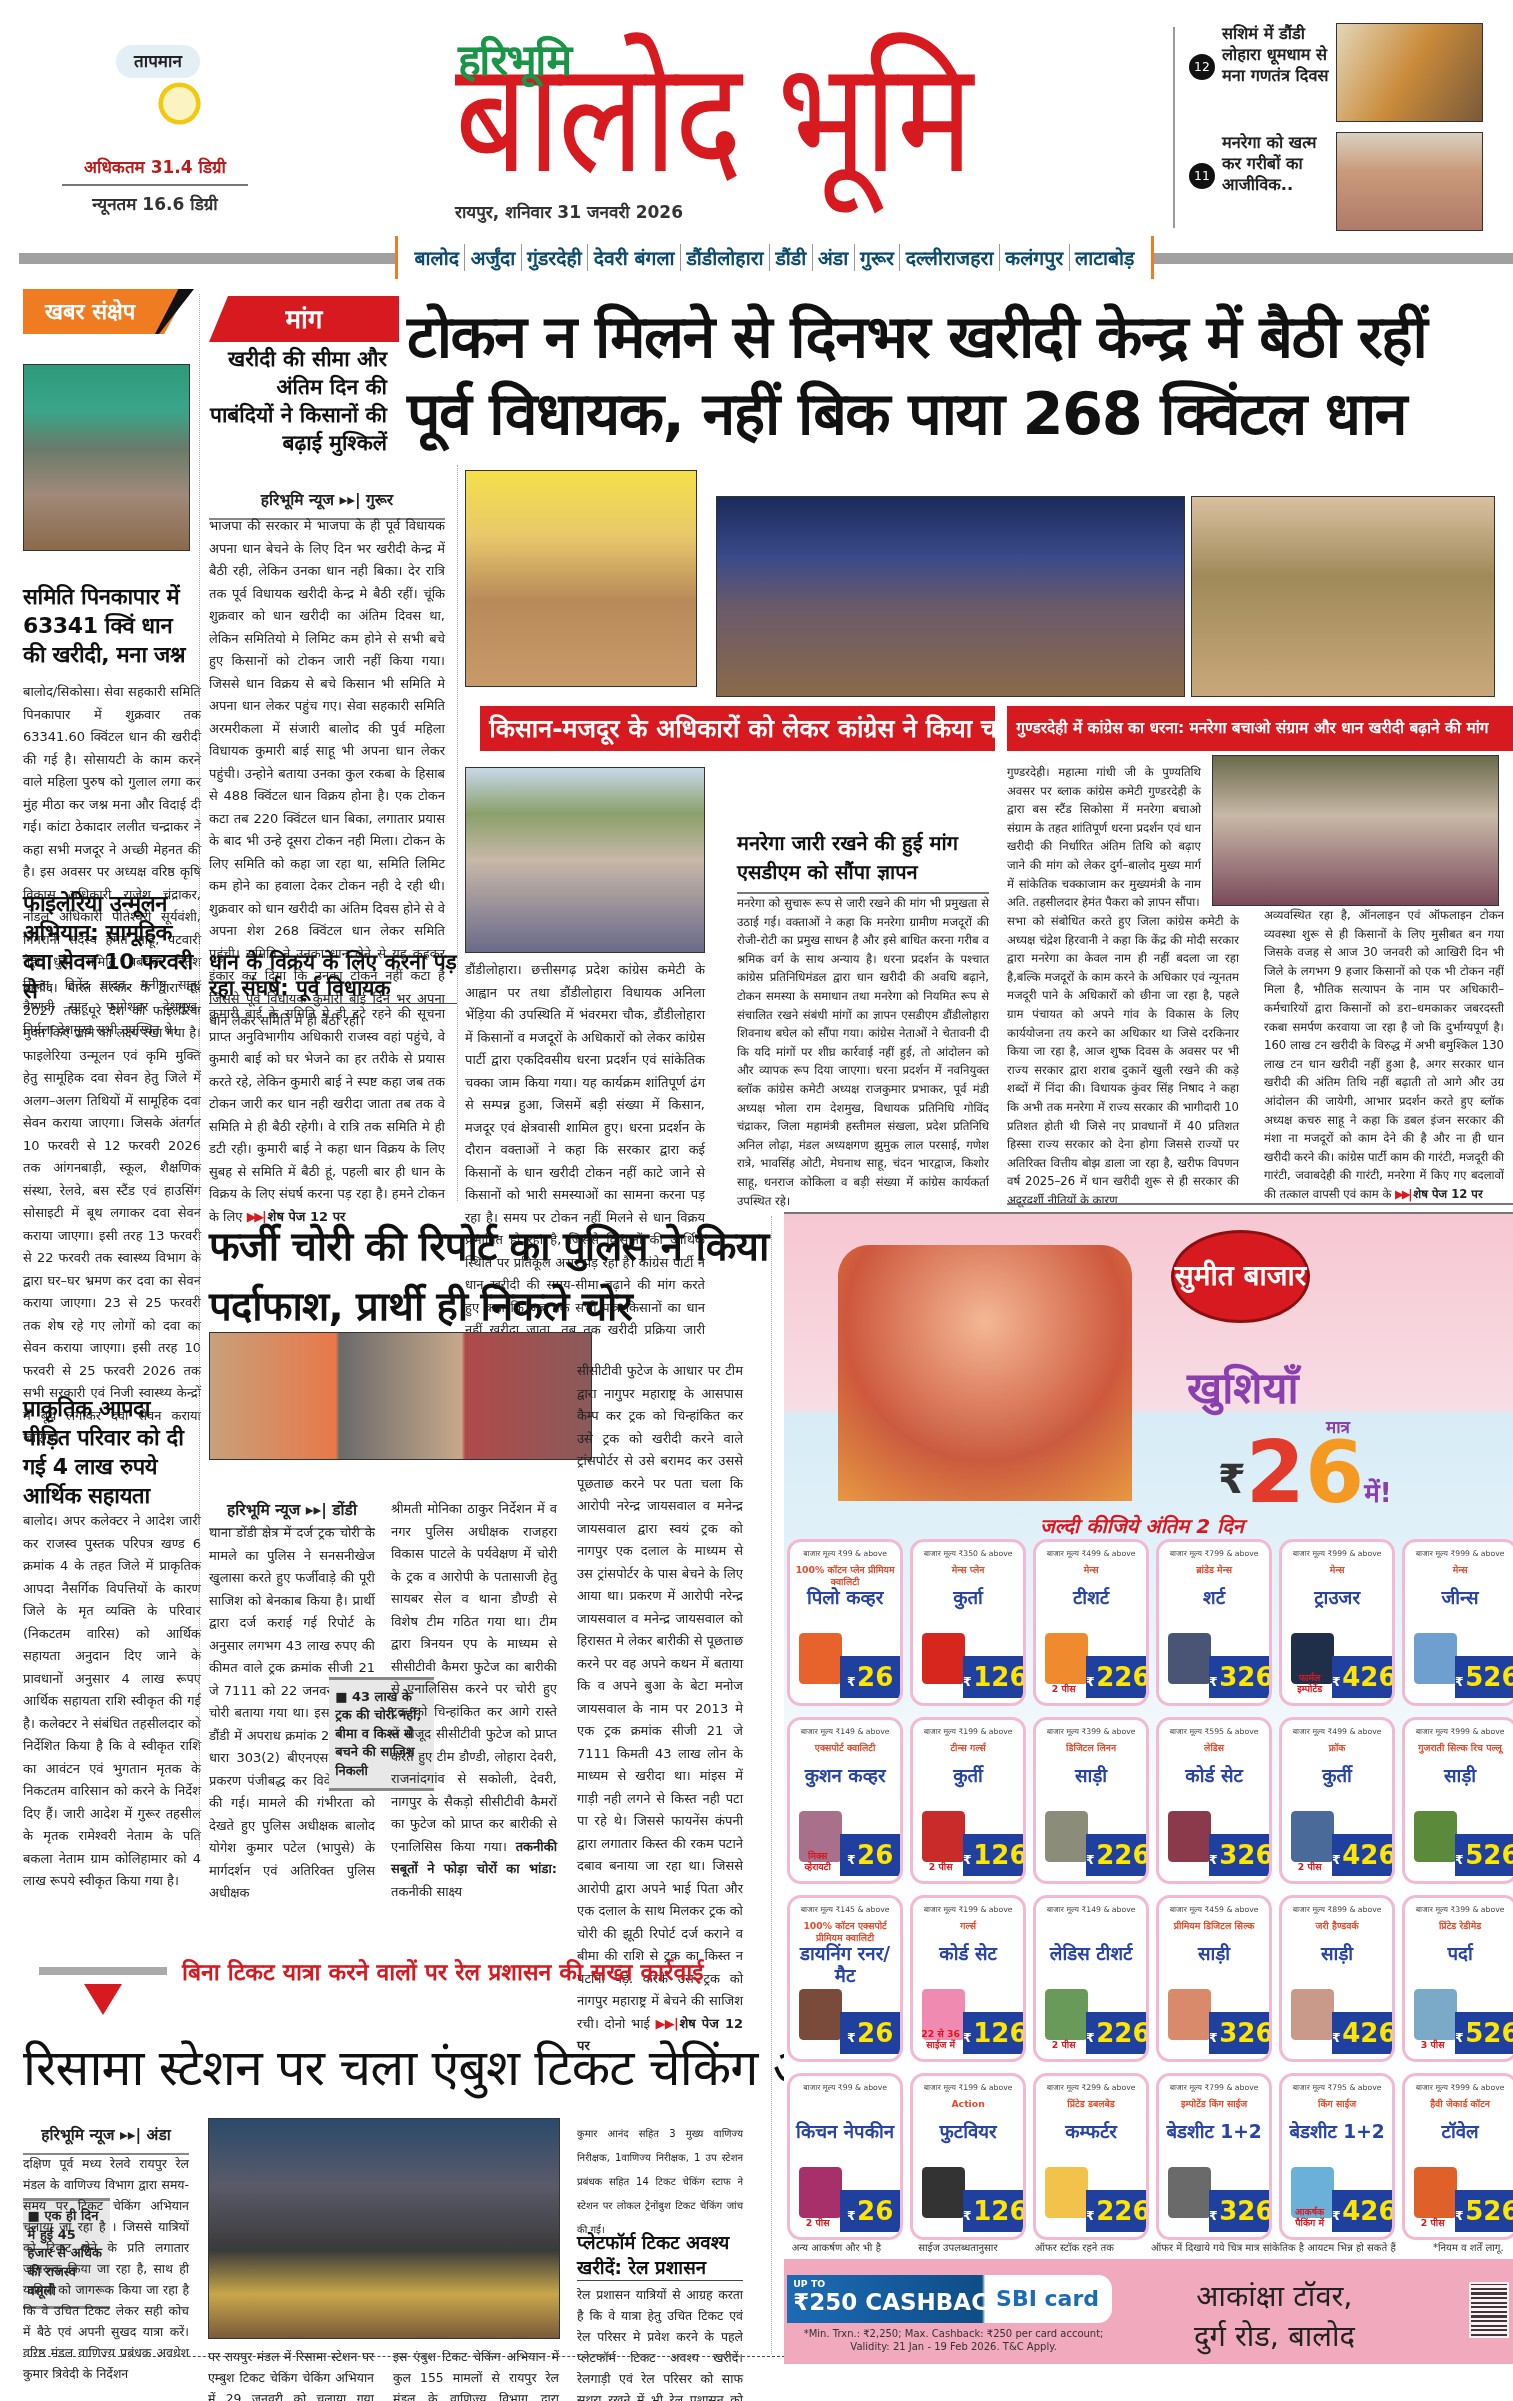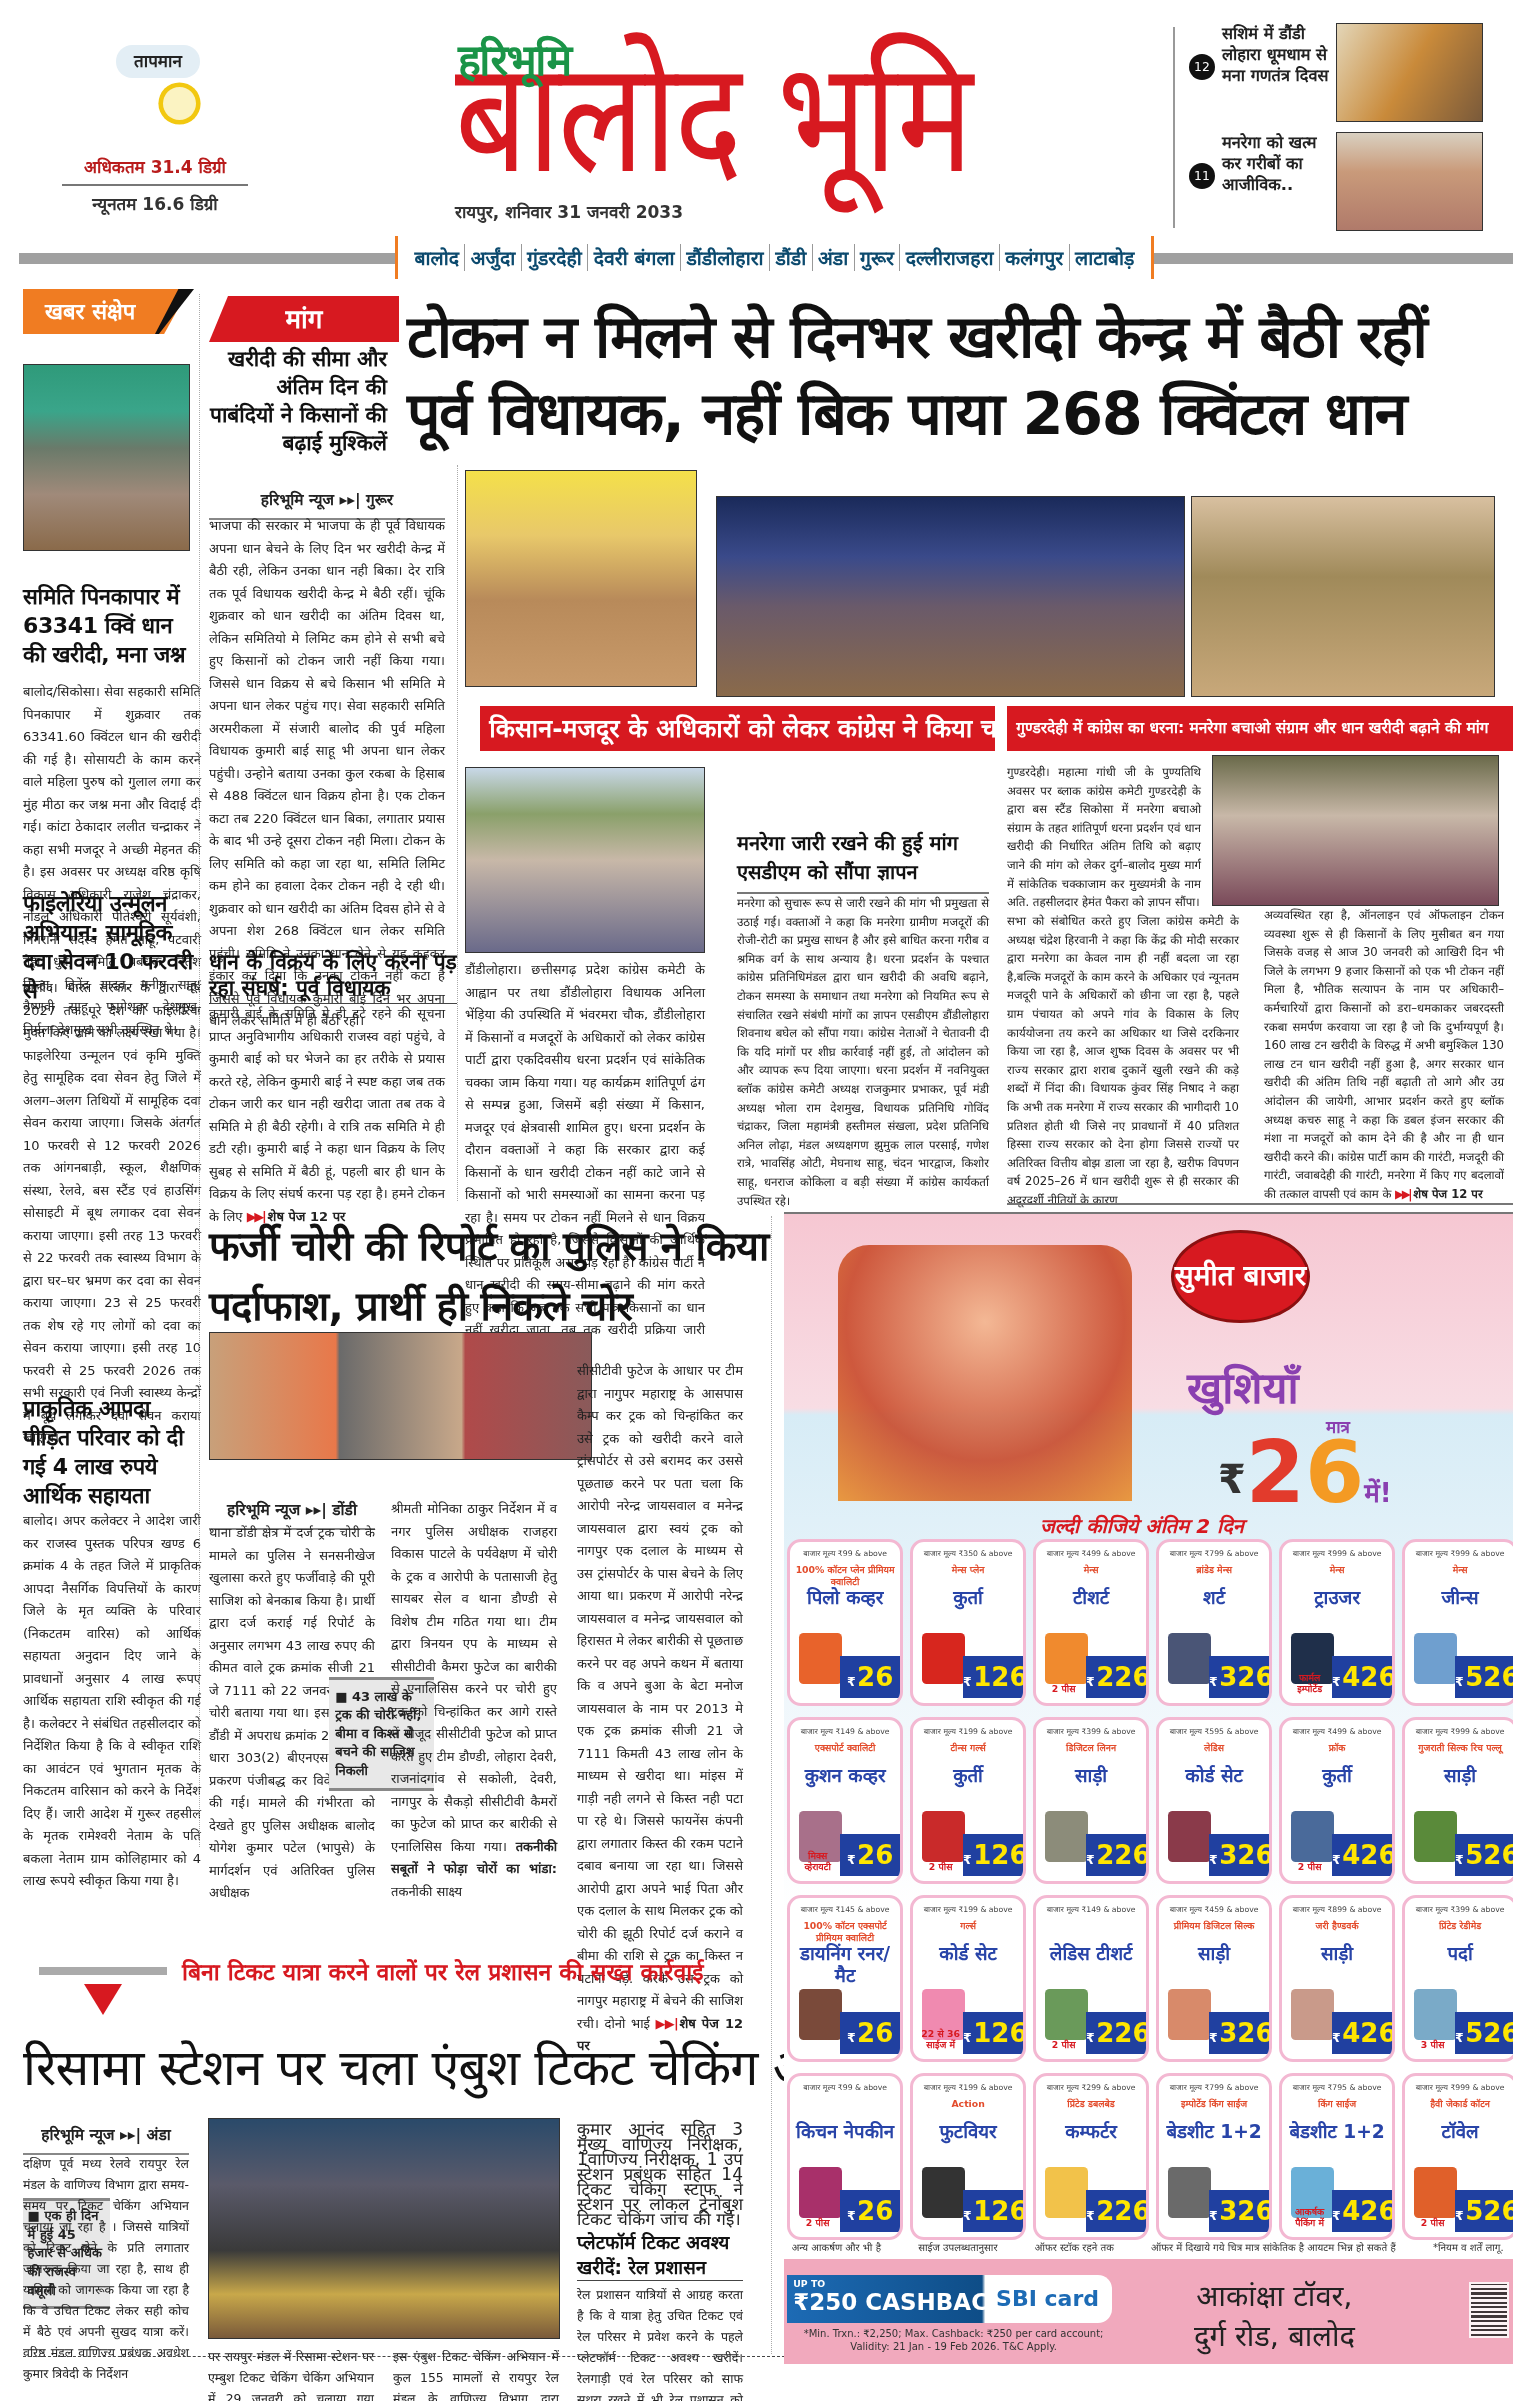--- a/index.html
+++ b/index.html
@@ -96,21 +96,21 @@
 </head>
 <body>
 
 <div id="temp-label" class="abs">तापमान</div>
 <div id="sun" class="abs"></div>
 <div id="temp-max" class="abs">अधिकतम 31.4 डिग्री</div>
 <div id="temp-min" class="abs">न्यूनतम 16.6 डिग्री</div>
 
 <div id="brand-main" class="abs">बालोद भूमि</div>
 <div id="brand-small" class="abs">हरिभूमि</div>
-<div id="date-line" class="abs">रायपुर, शनिवार 31 जनवरी 2033</div>
+<div id="date-line" class="abs">रायपुर, शनिवार 31 जनवरी 2026</div>
 
 <div id="teaser-rule" class="abs"></div>
 <div class="teaser" style="top:23px;">
   <div class="num">12</div>
   <div class="txt">सशिमं में डौंडी लोहारा धूमधाम से मना गणतंत्र दिवस</div>
   <div class="img photo" style="background:linear-gradient(120deg,#e3d6b8,#c98a3a 50%,#7a5a3a);"></div>
 </div>
 <div class="teaser" style="top:132px;">
   <div class="num">11</div>
   <div class="txt">मनरेगा को खत्म कर गरीबों का आजीविक..</div>
@@ -194,21 +194,21 @@
 <div class="abs" style="left:39px;top:1967px;width:128px;height:7.7px;background:#aaa;"></div>
 <div class="abs" style="left:84px;top:1984px;width:0;height:0;border-left:19.4px solid transparent;border-right:19.4px solid transparent;border-top:31px solid #d71920;"></div>
 <div class="abs" style="left:182px;top:1955px;width:589px;font-size:23px;line-height:34px;font-weight:900;color:#d71920;white-space:nowrap;">बिना टिकट यात्रा करने वालों पर रेल प्रशासन की सख्त कार्रवाई</div>
 <div class="abs" style="left:23px;top:2037px;width:743px;font-size:50px;line-height:62px;font-weight:400;color:#111;letter-spacing:-0.8px;white-space:nowrap;">रिसामा स्टेशन पर चला एंबुश टिकट चेकिंग अभियान</div>
 <div class="abs byline" style="left:23px;top:2123px;width:166px;">हरिभूमि न्यूज ▸▸| अंडा</div>
 <div class="photo" style="left:208px;top:2118px;width:352px;height:221px;background:linear-gradient(180deg,#2a4a6a 0,#5a5a6a 30%,#3a3a3a 60%,#c8a84a 80%,#7a5a3a);"></div>
 <div class="abs" style="left:23px;top:2198px;width:87px;background:#e8e8e8;border-top:3.9px solid #888;border-bottom:3.9px solid #888;padding:6.2px 4.6px;font-size:13px;line-height:18.6px;font-weight:bold;color:#222;">■ <span>एक ही दिन में हुई 45 हजार से अधिक की राजस्व वसूली</span></div>
 <div class="abs body-text" style="left:23px;top:2153px;width:166px;font-size:12.4px;line-height:21px;">दक्षिण पूर्व मध्य रेलवे रायपुर रेल मंडल के वाणिज्य विभाग द्वारा समय-समय पर टिकट चेकिंग अभियान चलाया जा रहा है । जिससे यात्रियों को टिकट लेने के प्रति लगातार जागरूक किया जा रहा है, साथ ही यात्रियों को जागरूक किया जा रहा है कि वे उचित टिकट लेकर सही कोच में बैठे एवं अपनी सुखद यात्रा करें। वरिष्ठ मंडल वाणिज्य प्रबंधक अवधेश कुमार त्रिवेदी के निर्देशन</div>
 <div class="abs body-text" style="left:208px;top:2346px;width:166px;font-size:12.4px;line-height:21px;">पर रायपुर मंडल में रिसामा स्टेशन पर एम्बुश टिकट चेकिंग चेकिंग अभियान में 29 जनवरी को चलाया गया जिसमें बिना टिकट यात्रा करने वाले लगभग 154 मामलों से 45525, एक धूम्रपान के मामले से 200 रूपये राजस्व प्राप्त हुआ।</div>
 <div class="abs body-text" style="left:393px;top:2346px;width:166px;font-size:12.4px;line-height:21px;">इस एंबुश टिकट चेकिंग अभियान में कुल 155 मामलों से रायपुर रेल मंडल के वाणिज्य विभाग द्वारा 45725 रूपये का राजस्व प्राप्त किया गया। इस टिकट चेकिंग अभियान में सहायक वाणिज्य प्रबंधक श्री अविनाश</div>
-<div class="abs body-text" style="left:577px;top:2122px;width:166px;font-size:17px;line-height:15px;">कुमार आनंद सहित 3 मुख्य वाणिज्य निरीक्षक, 1वाणिज्य निरीक्षक, 1 उप स्टेशन प्रबंधक सहित 14 टिकट चेकिंग स्टाफ ने स्टेशन पर लोकल ट्रेनोंबुश टिकट चेकिंग जांच की गई।</div>
+<div class="abs body-text" style="left:577px;top:2122px;width:166px;font-size:10px;line-height:24px;">कुमार आनंद सहित 3 मुख्य वाणिज्य निरीक्षक, 1वाणिज्य निरीक्षक, 1 उप स्टेशन प्रबंधक सहित 14 टिकट चेकिंग स्टाफ ने स्टेशन पर लोकल ट्रेनोंबुश टिकट चेकिंग जांच की गई।</div>
 <div class="abs" style="left:577px;top:2230px;width:166px;font-size:18.6px;line-height:25px;font-weight:900;color:#111;border-bottom:1.5px solid #444;">प्लेटफॉर्म टिकट अवश्य खरीदें: रेल प्रशासन</div>
 <div class="abs body-text" style="left:577px;top:2284px;width:166px;font-size:12.4px;line-height:21px;">रेल प्रशासन यात्रियों से आग्रह करता है कि वे यात्रा हेतु उचित टिकट एवं रेल परिसर मे प्रवेश करने के पहले प्लेटफॉर्म टिकट अवश्य खरीदें। रेलगाड़ी एवं रेल परिसर को साफ सुथरा रखने में भी रेल प्रशासन को सहयोग प्रदान करें।</div>
 
 <div class="vrule" style="left:771px;top:1216px;height:1138px;"></div>
 <div class="dash-line" style="left:23px;top:2356px;width:1491px;"></div>
 
 <div id="ad" class="abs">
   <div id="ad-family" class="abs"></div>
   <div id="ad-logo" class="abs">सुमीत बाजार</div>
   <div id="ad-khushiyan" class="abs">खुशियाँ</div>

